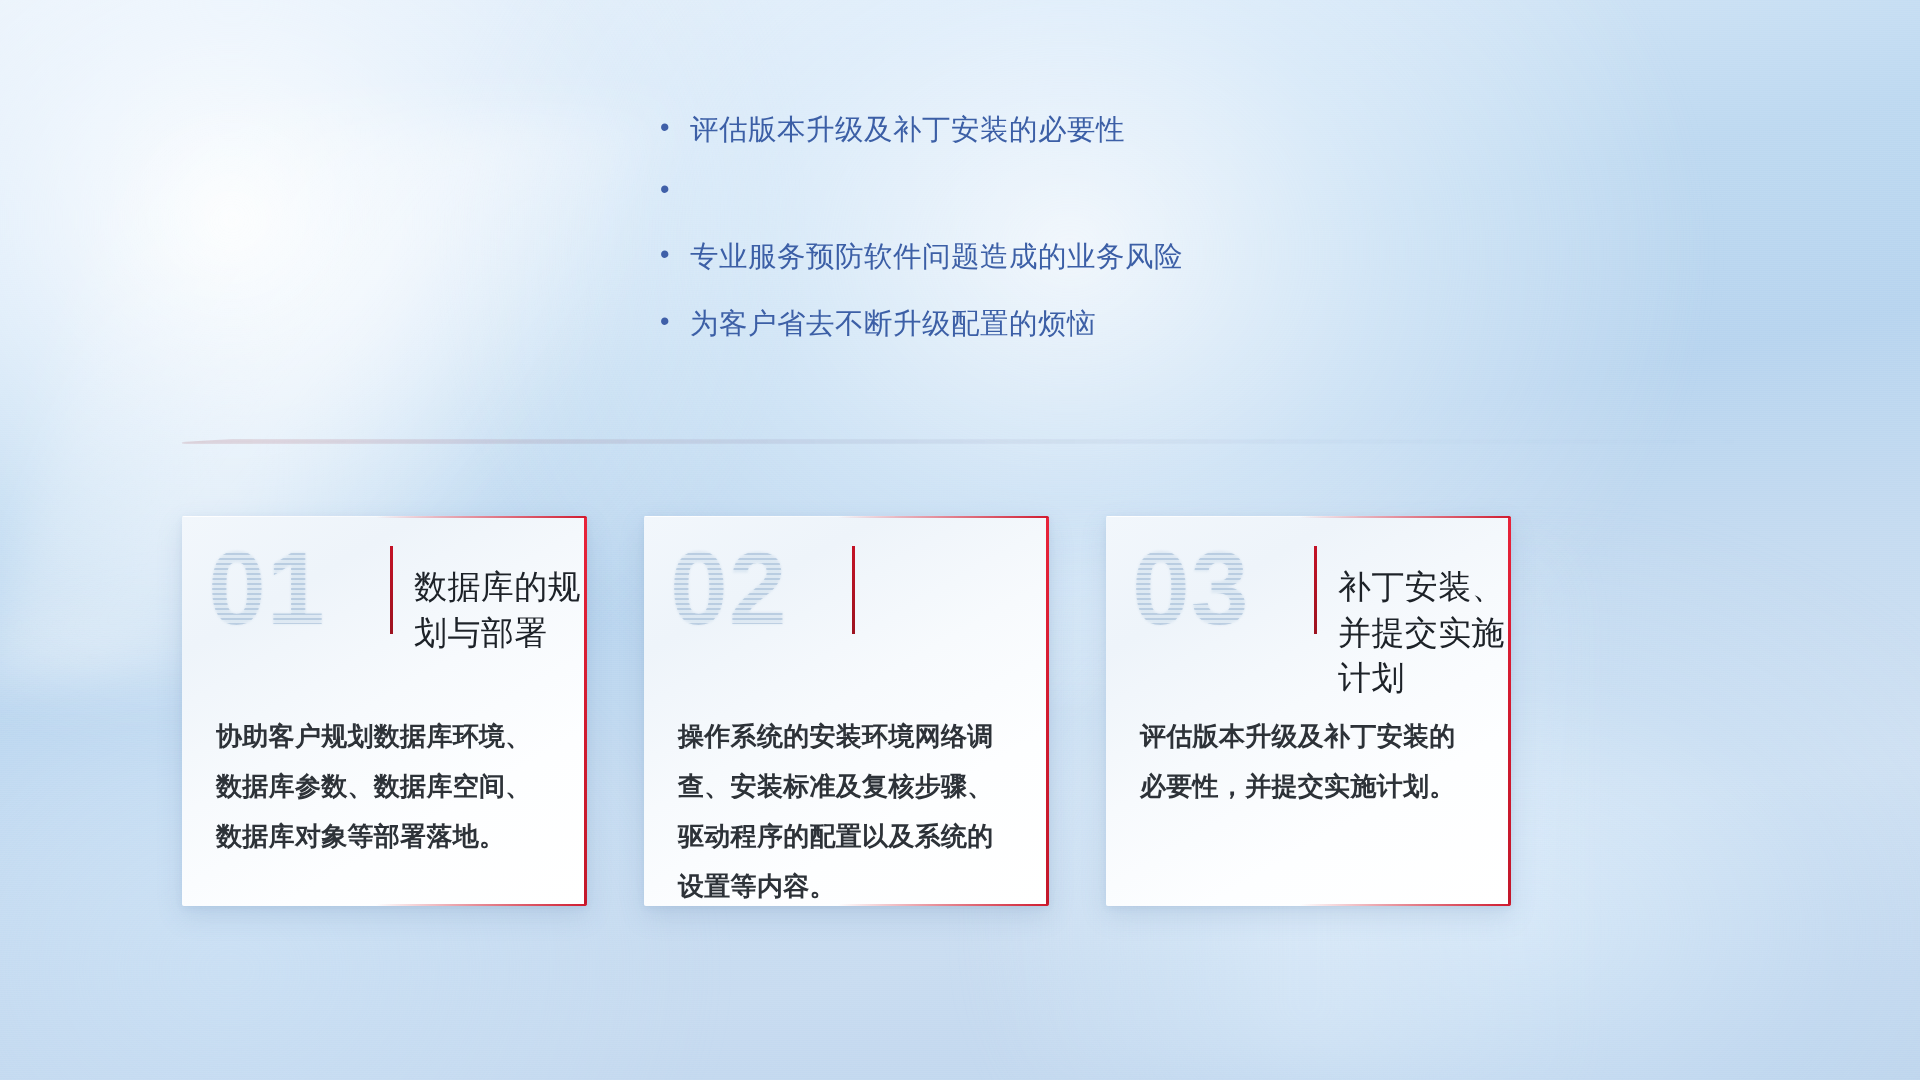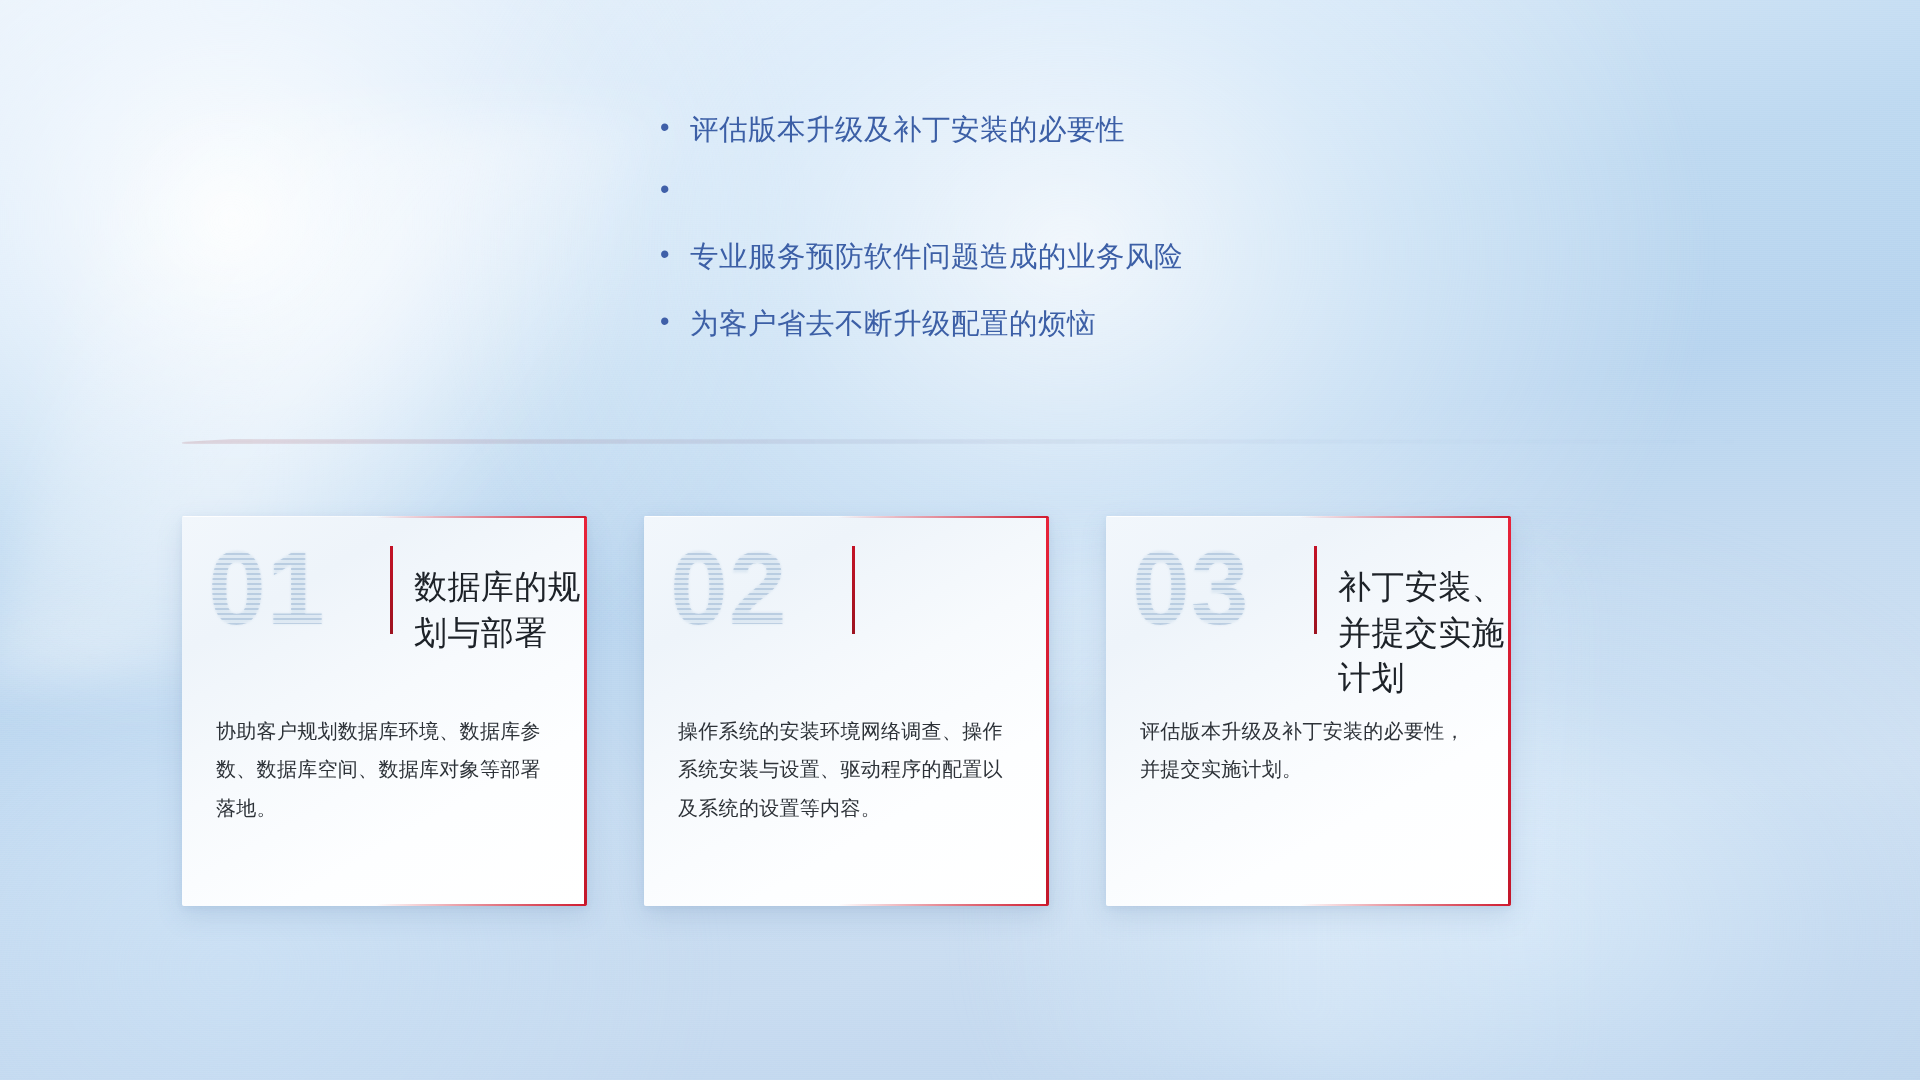--- a/index.html
+++ b/index.html
@@ -160,22 +160,23 @@
     background:linear-gradient(to bottom,#c41226 0%,#9d1320 100%);
   }
   .card-title{
     position:absolute; left:232px; top:20px; right:3px;
     font-size:33px; line-height:1.38; color:#1d2228;
     font-weight:500; letter-spacing:.4px;margin-top:28px;
   }
 
   .card-body{
     position:absolute; left:34px; right:30px; top:196px;
-    font-size:20px; line-height:1.92; color:#2d3238;
+    font-size:26px; line-height:1.92; color:#2d3238;
     letter-spacing:.3px;
+    font-weight:bold;
   }
 </style>
 </head>
 <body>
 
 <div id="bg-base"></div>
 <div id="bg-glow-left"></div>
 <div id="bg-glow-center"></div>
 <div id="bg-glow-rightlow"></div>
 <div id="bg-glow-bottomleft"></div>
@@ -231,21 +232,21 @@
   <div class="card">
     <div class="card-edge-top"></div>
     <div class="card-redline"></div>
     <div class="card-redline-top"></div>
     <div class="card-redline-bottom"></div>
     <div class="card-head">
       <div class="card-number-soft">02</div>
       <div class="card-number">02</div>
       <div class="card-title-bar"></div>
     </div>
-    <div class="card-body">操作系统的安装环境网络调查、操作系统安装与设置、驱动程序的配置以及系统的设置等内容。</div>
+    <div class="card-body">操作系统的安装环境网络调查、安装标准及复核步骤、驱动程序的配置以及系统的设置等内容。</div>
   </div>
 
   <div class="card">
     <div class="card-edge-top"></div>
     <div class="card-redline"></div>
     <div class="card-redline-top"></div>
     <div class="card-redline-bottom"></div>
     <div class="card-head">
       <div class="card-number-soft">03</div>
       <div class="card-number">03</div>

